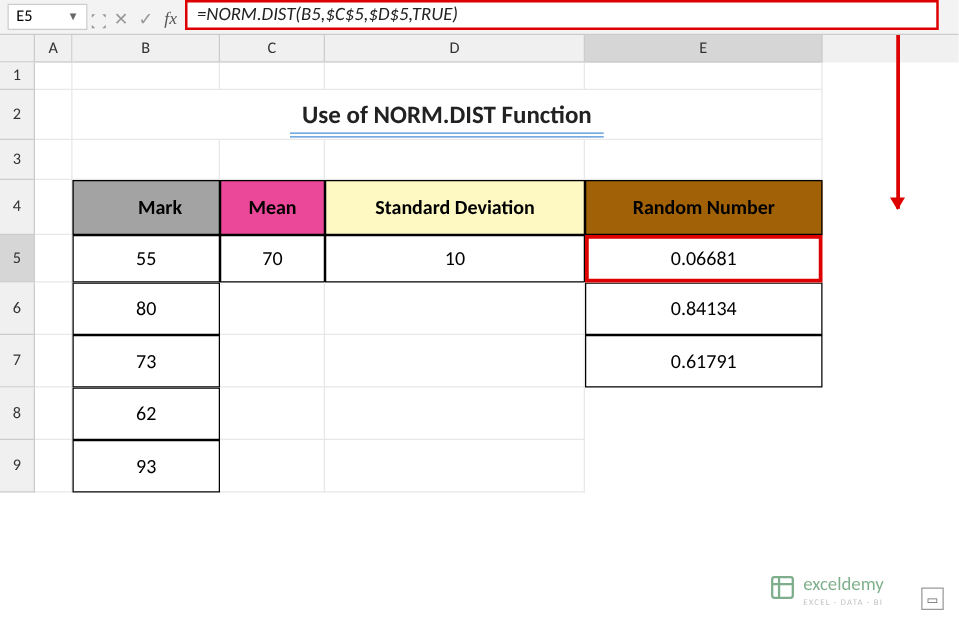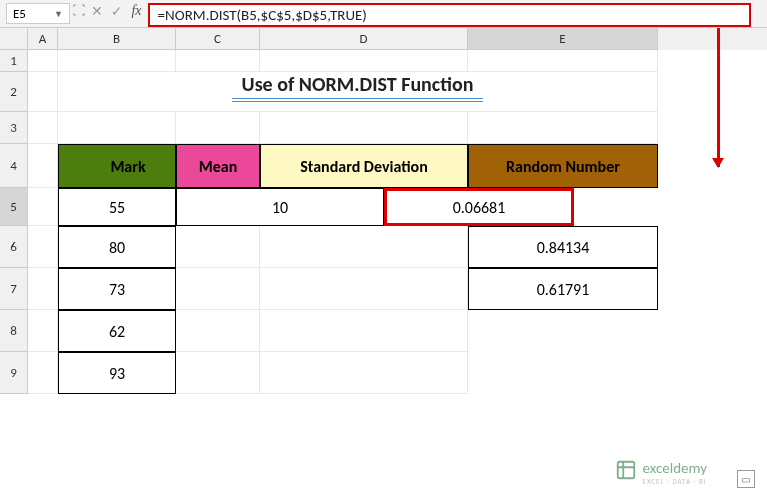--- a/index.html
+++ b/index.html
@@ -1,48 +1,48 @@
 <!DOCTYPE html>
 <html><head>
 <meta charset="utf-8">
 <style>
 * { box-sizing: border-box; margin: 0; padding: 0; }
 body { font-family: Calibri, Arial, sans-serif; font-size: 14px; background: #fff; color: #000; width: 767px; height: 500px; overflow: hidden; position: relative; }
 
-.namebox-row { display: flex; align-items: flex-start; border-bottom: 1px solid #ccc; padding: 3px 6px; height: 28px; background: #f3f3f3; gap: 2px; }
+.namebox-row { display: flex; align-items: flex-end; border-bottom: 1px solid #ccc; padding: 3px 6px; height: 28px; background: #f3f3f3; gap: 2px; }
 .namebox { width: 64px; border: 1px solid #ccc; background: #fff; padding: 2px 6px; font-size: 13px; display: flex; align-items: center; justify-content: space-between; }
 .namebox .dd { font-size: 9px; color: #666; }
 .fx-label { font-style: italic; font-family: 'Times New Roman', serif; color: #555; padding: 0 4px; }
 .fn-icon { width: 14px; height: 14px; color: #999; }
-.formula-bar { flex: 1; padding-right: 10px; }
+.formula-bar { flex: 1; padding-right: 10px; font-style: italic; }
 .formula-box { border: 2.5px solid #d00; background: #fff; padding: 2px 8px; font-size: 15px; color: #222; height: 24px; display: flex; align-items: center; }
 
 .sheet { position: relative; }
 .col-headers { display: flex; height: 22px; background: #f0f0f0; }
 .corner { width: 28px; border-right: 1px solid #ccc; border-bottom: 1px solid #ccc; background: #f0f0f0; }
 .col-h { border-right: 1px solid #ccc; border-bottom: 1px solid #ccc; text-align: center; line-height: 22px; font-size: 13px; color: #333; background: #f0f0f0; }
 .col-A { width: 30px; }
 .col-B { width: 118px; }
 .col-C { width: 84px; }
 .col-D { width: 208px; }
 .col-E { width: 190px; }
 .col-E-h { background: #d6d6d6; }
 
 .rows { }
 .row { display: flex; height: 40px; }
 .row-1 { height: 22px; }
 .row-h { width: 28px; border-right: 1px solid #ccc; border-bottom: 1px solid #ccc; background: #f0f0f0; text-align: center; display: flex; align-items: center; justify-content: center; font-size: 13px; color: #333; }
 .row-h.active { background: #d6d6d6; }
 .cell { border-right: 1px solid #e8e8e8; border-bottom: 1px solid #e8e8e8; display: flex; align-items: center; padding: 0 6px; }
 
-.title-wrap { display: flex; align-items: flex-start; }
+.title-wrap { display: flex; align-items: center; }
 .title-text { font-size: 20px; font-weight: bold; color: #222; border-bottom: 4px double #4a90d9; padding: 2px 10px; }
 
 .thdr { font-weight: bold; font-size: 16px; justify-content: center; border: 1px solid #000; }
-.bg-b { background: #4d7c0f; padding-left: 28px; }
+.bg-b { background: #a3a3a3; padding-left: 28px; }
 .bg-c { background: #ec4899; }
 .bg-d { background: #fef9c3; }
 .bg-e { background: #a16207; }
 .tcell { border: 1px solid #000; justify-content: center; font-size: 16px; background: #fff; }
 
 .e5-highlight { border: 3px solid #d00 !important; position: relative; }
 
 .red-arrow { position: absolute; border-left: 3px solid #d00; top: 28px; height: 139px; left: 717px; }
 .red-arrow::after { content: ''; position: absolute; bottom: -1px; left: -8px; width: 0; height: 0; border-left: 6px solid transparent; border-right: 6px solid transparent; border-top: 10px solid #d00; }
 
@@ -117,20 +117,21 @@
       <div class="cell col-B thdr bg-b">Mark</div>
       <div class="cell col-C thdr bg-c">Mean</div>
       <div class="cell col-D thdr bg-d">Standard Deviation</div>
       <div class="cell col-E thdr bg-e">Random Number</div>
     </div>
 
     <div class="row" style="height:38px">
       <div class="row-h active">5</div>
       <div class="cell col-A"></div>
       <div class="cell col-B tcell">55</div>
+      <div class="cell col-C tcell">70</div>
       <div class="cell col-D tcell">10</div>
       <div class="cell col-E tcell e5-highlight">0.06681</div>
     </div>
 
     <div class="row" style="height:42px">
       <div class="row-h">6</div>
       <div class="cell col-A"></div>
       <div class="cell col-B tcell">80</div>
       <div class="cell col-C"></div>
       <div class="cell col-D"></div>

